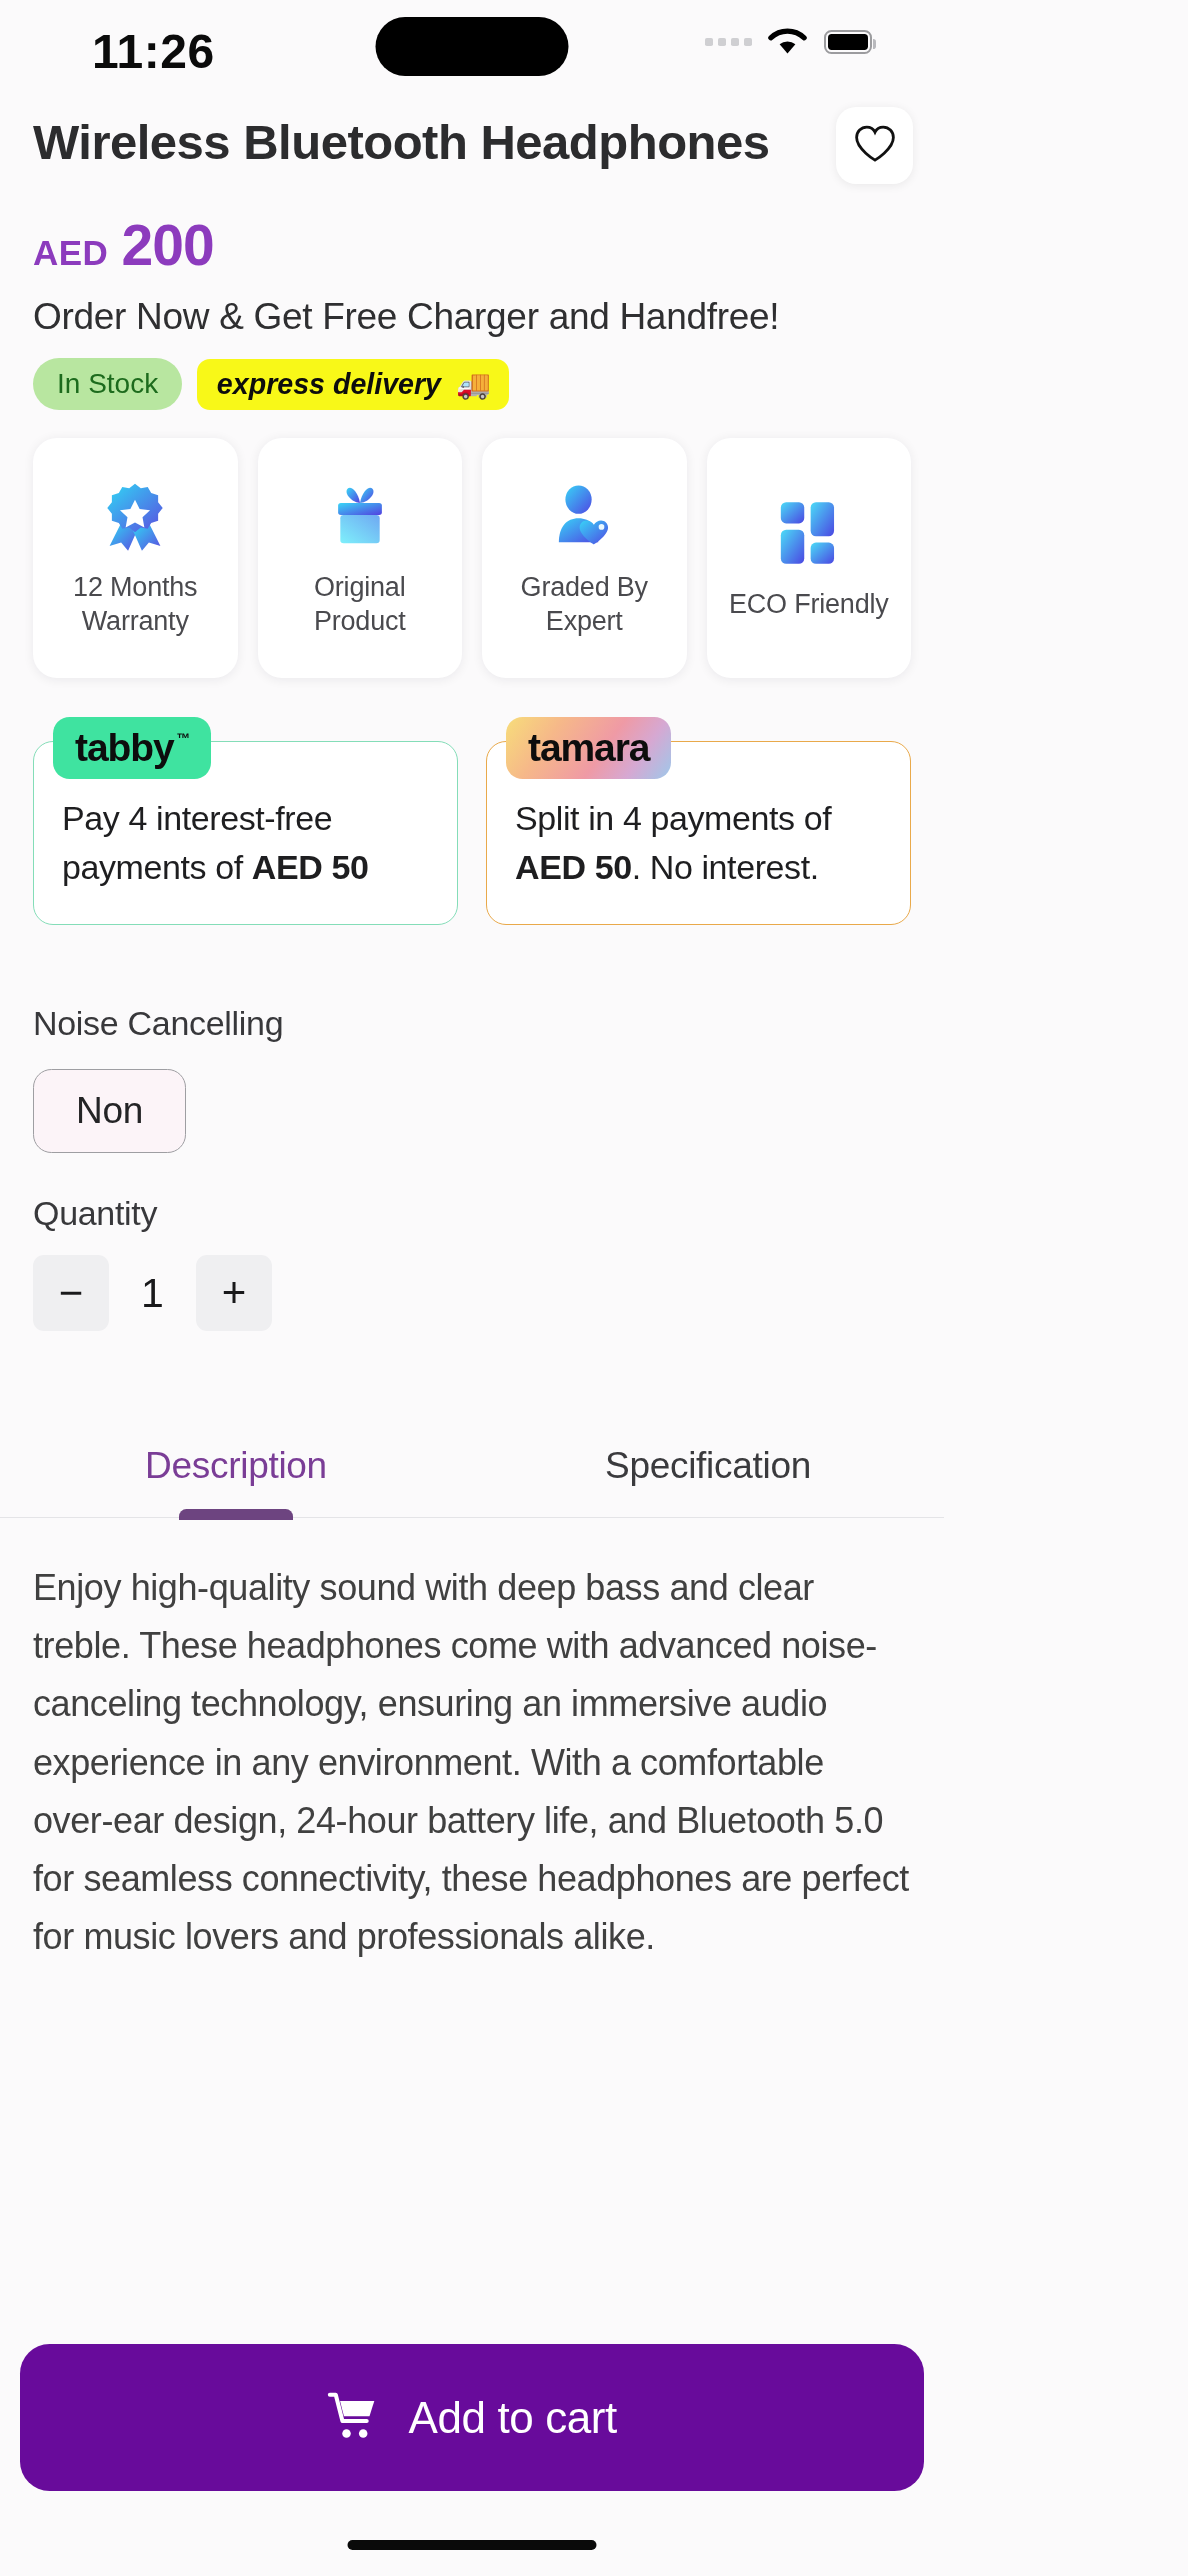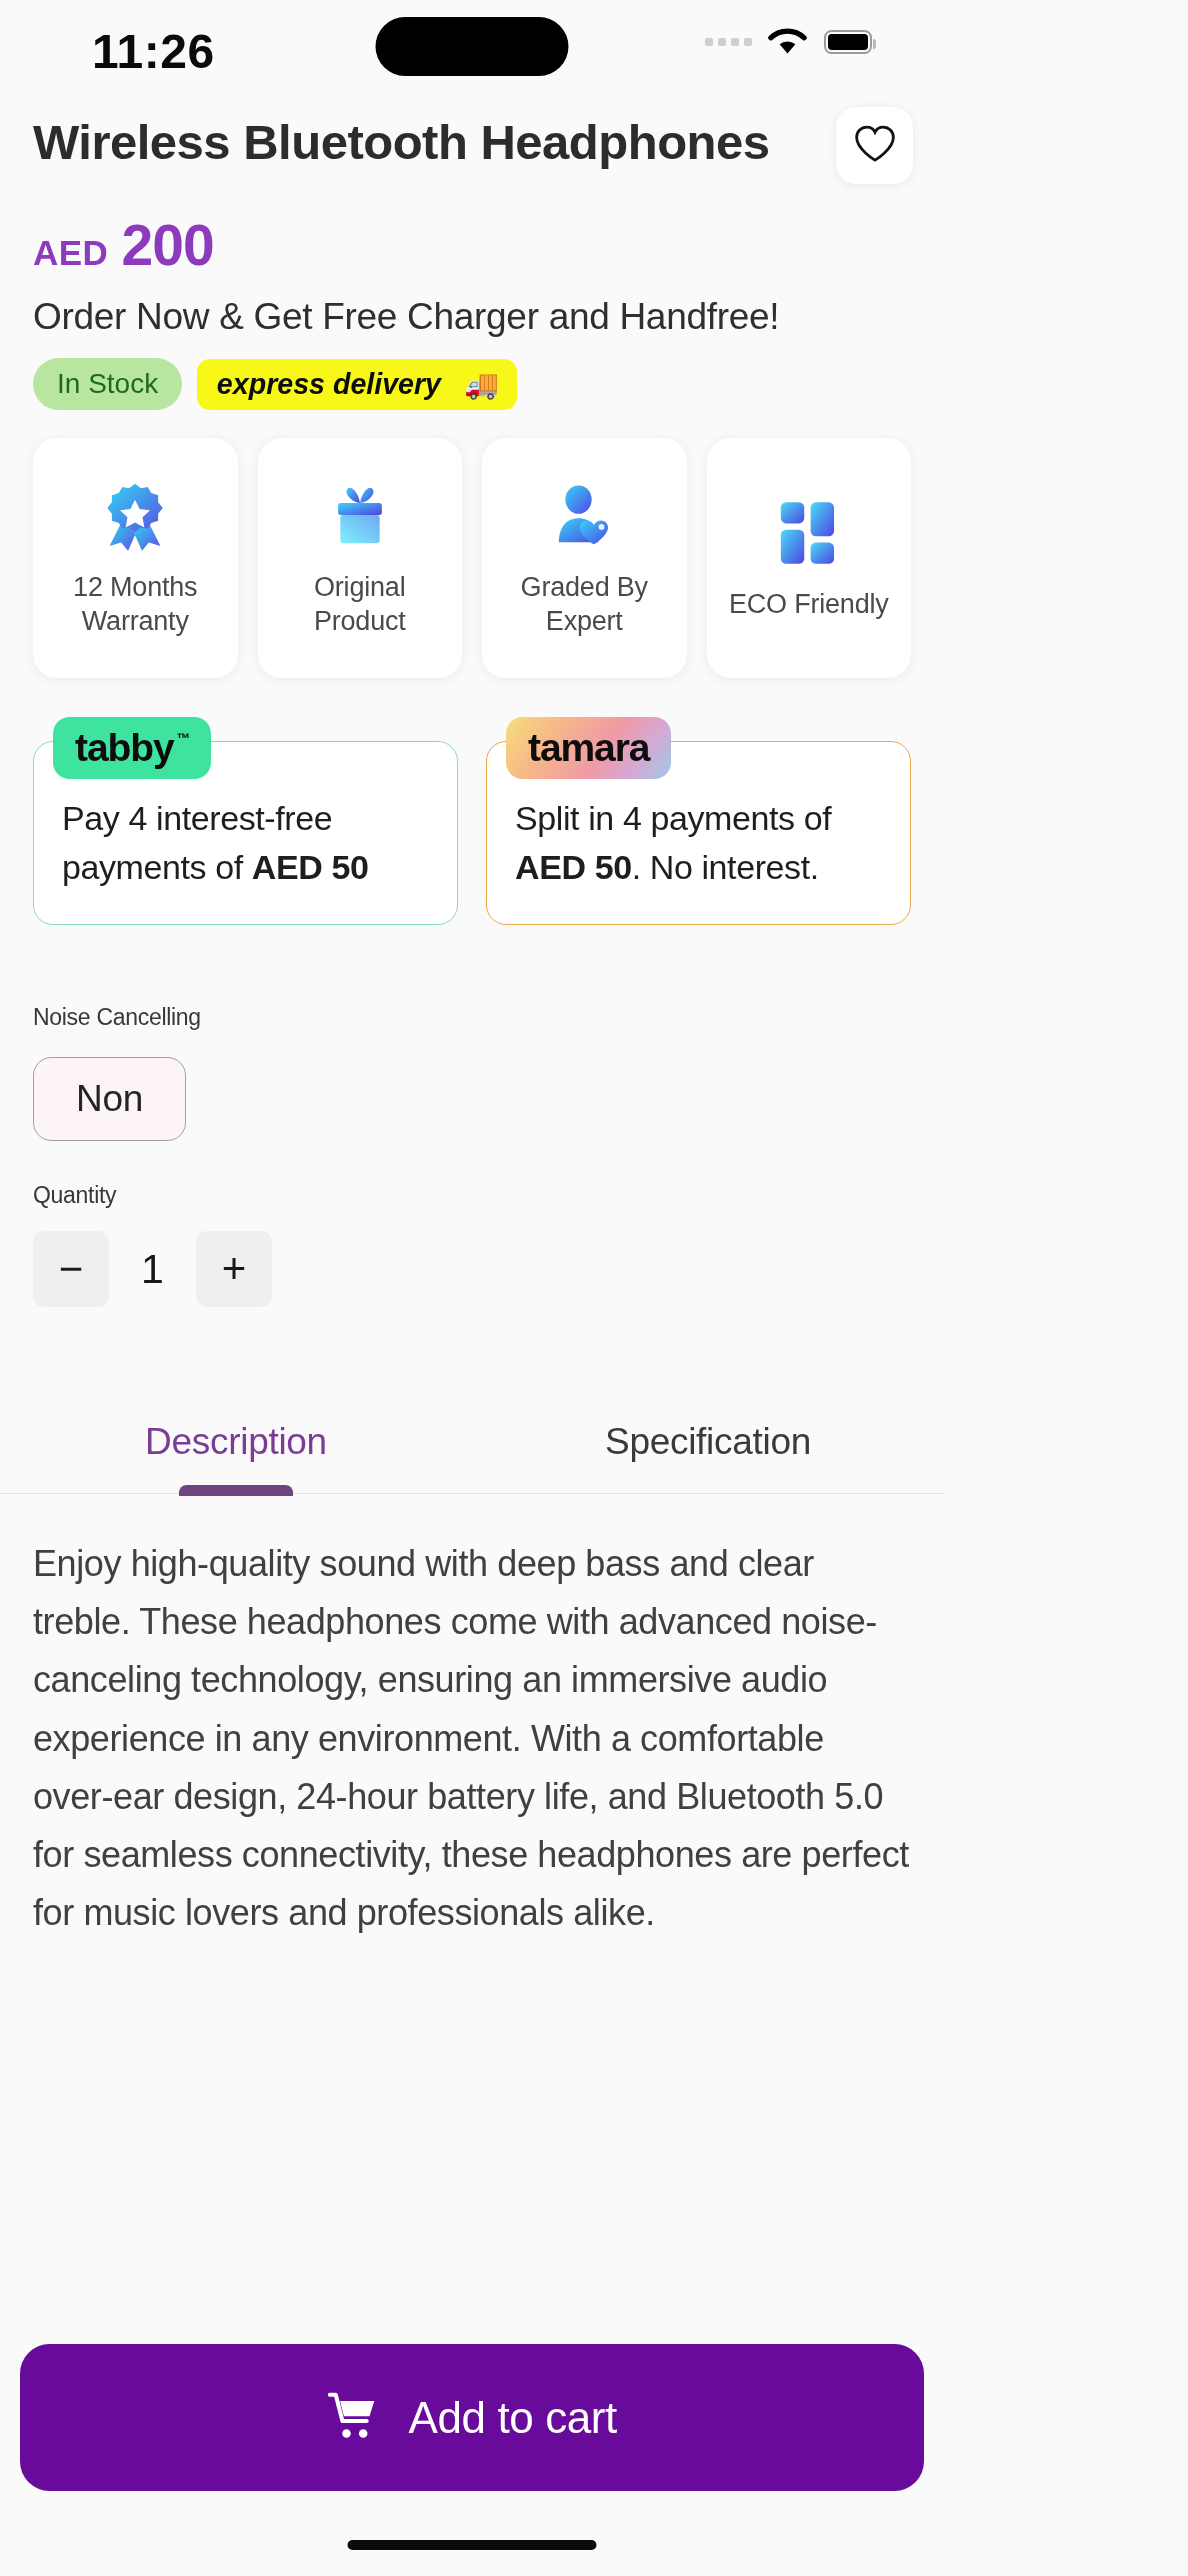--- a/index.html
+++ b/index.html
@@ -50,21 +50,21 @@
 
   
   .badges { padding:20px 33px 0; display:flex; align-items:flex-end; gap:14.7px; }
   .pill-stock {
     background:#b8e6a0; color:#1d6b1d; font-size:28px; font-weight:500;
     padding:10px 24px; border-radius:26px;
   }
   .pill-express {
     background:#f8f818; color:#0d0d0d; font-size:28.6px; font-weight:800;
     font-style:italic; padding:9.2px 18.4px 9.2px 20px; border-radius:13px;
-    display:flex; align-items:center; gap:23px;
+    display:flex; align-items:center; gap:15px;
   }
   .pill-express .truck { font-style:normal; font-size:28px; }
 
   
   .features { display:flex; gap:20px; padding:28px 33px 0; }
   .fcard {
     flex:1; background:#fff; border-radius:24px; height:240px;
     box-shadow:0 1.8px 11px rgba(20,20,40,.07);
     display:flex; flex-direction:column; align-items:center; justify-content:center; gap:16.6px;
     padding:0 9.2px;
@@ -90,21 +90,21 @@
   }
   .bn-tabby .bn-logo { background:#3fe3a0; }
   .bn-tamara .bn-logo {
     background:linear-gradient(125deg,#f7dd7a 0%,#f6b889 28%,#ef9aa5 58%,#d6a8d2 78%,#9ec8ea 100%);
   }
   .bn-logo sup { font-size:14px; font-weight:700; margin-left:2.8px; margin-top:3.7px; }
   .bn-text { font-size:34px; color:#1e1e20; line-height:1.45; letter-spacing:-0.4px; }
   .bn-text b { font-weight:700; }
 
   
-  .sec-label { padding:0 33px; font-size:23px; color:#38383b; letter-spacing:-0.3px; }
+  .sec-label { padding:0 33px; font-size:34px; color:#38383b; letter-spacing:-0.3px; }
   .noise-wrap { padding-top:79px; }
   .chips { display:flex; gap:11px; padding:26px 33px 0; }
   .chip {
     background:#fcf4f8; border:1.8px solid #9e9ea2; border-radius:18.4px;
     padding:20px 42px; font-size:37px; color:#242426; letter-spacing:-0.3px;
   }
 
   .qty-wrap { padding-top:41px; }
   .qty { display:flex; align-items:center; gap:5.5px; padding:22px 33px 0; }
   .qbtn {

